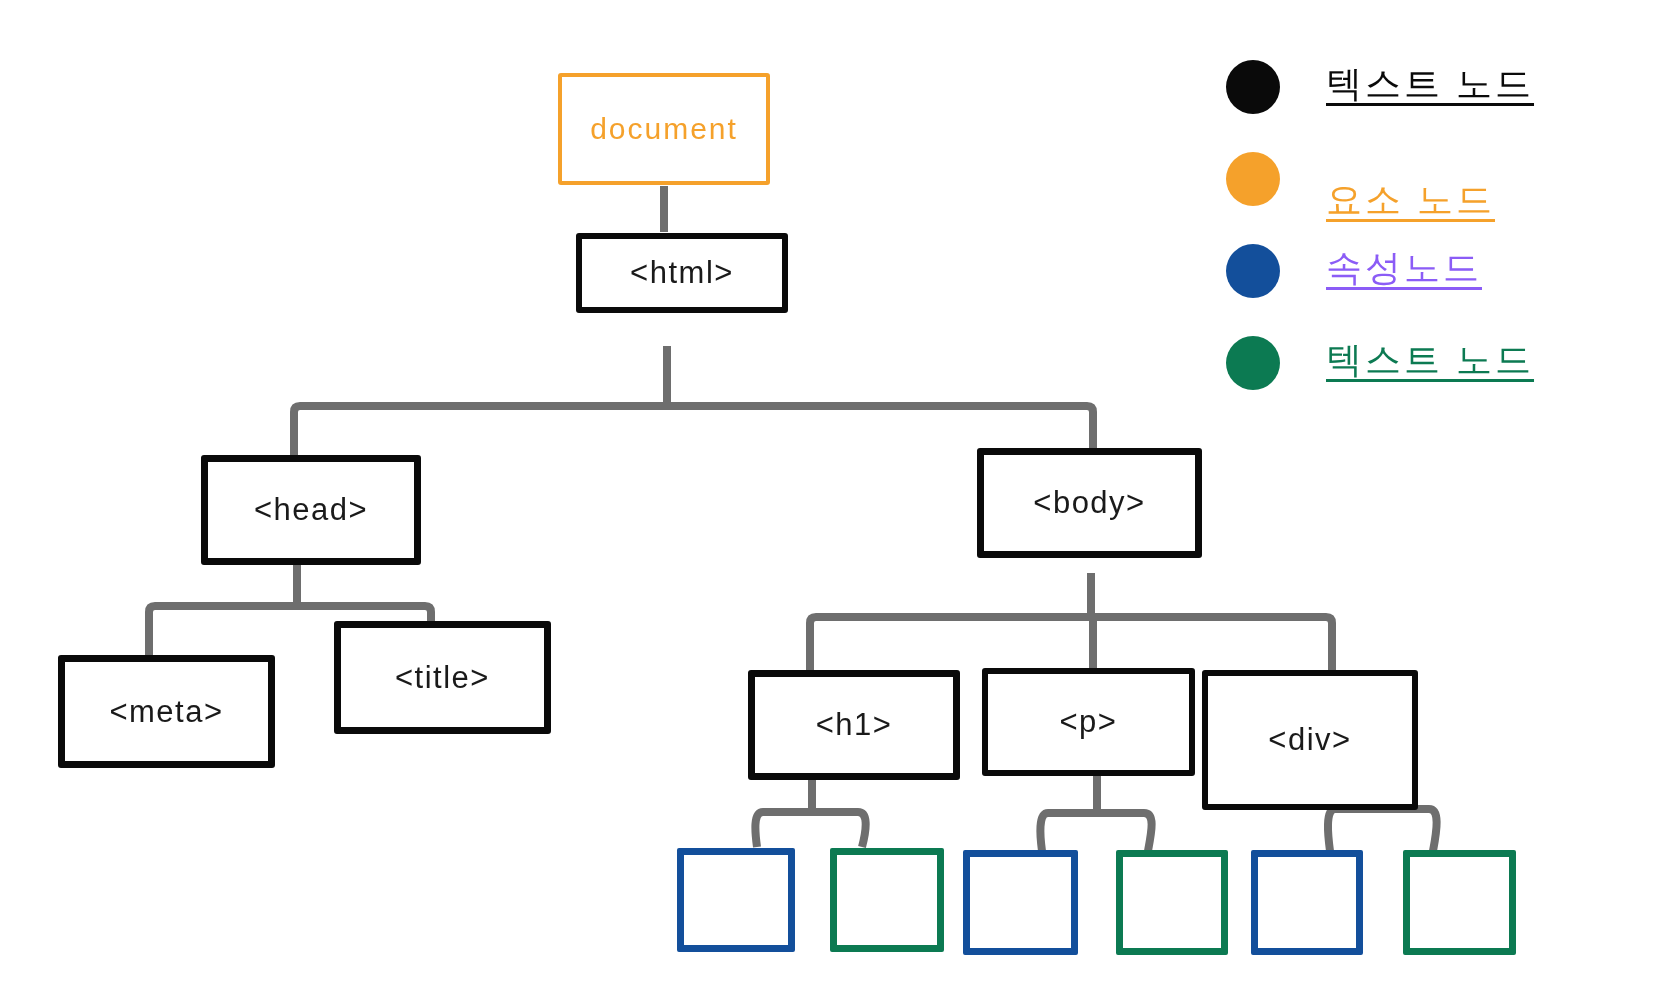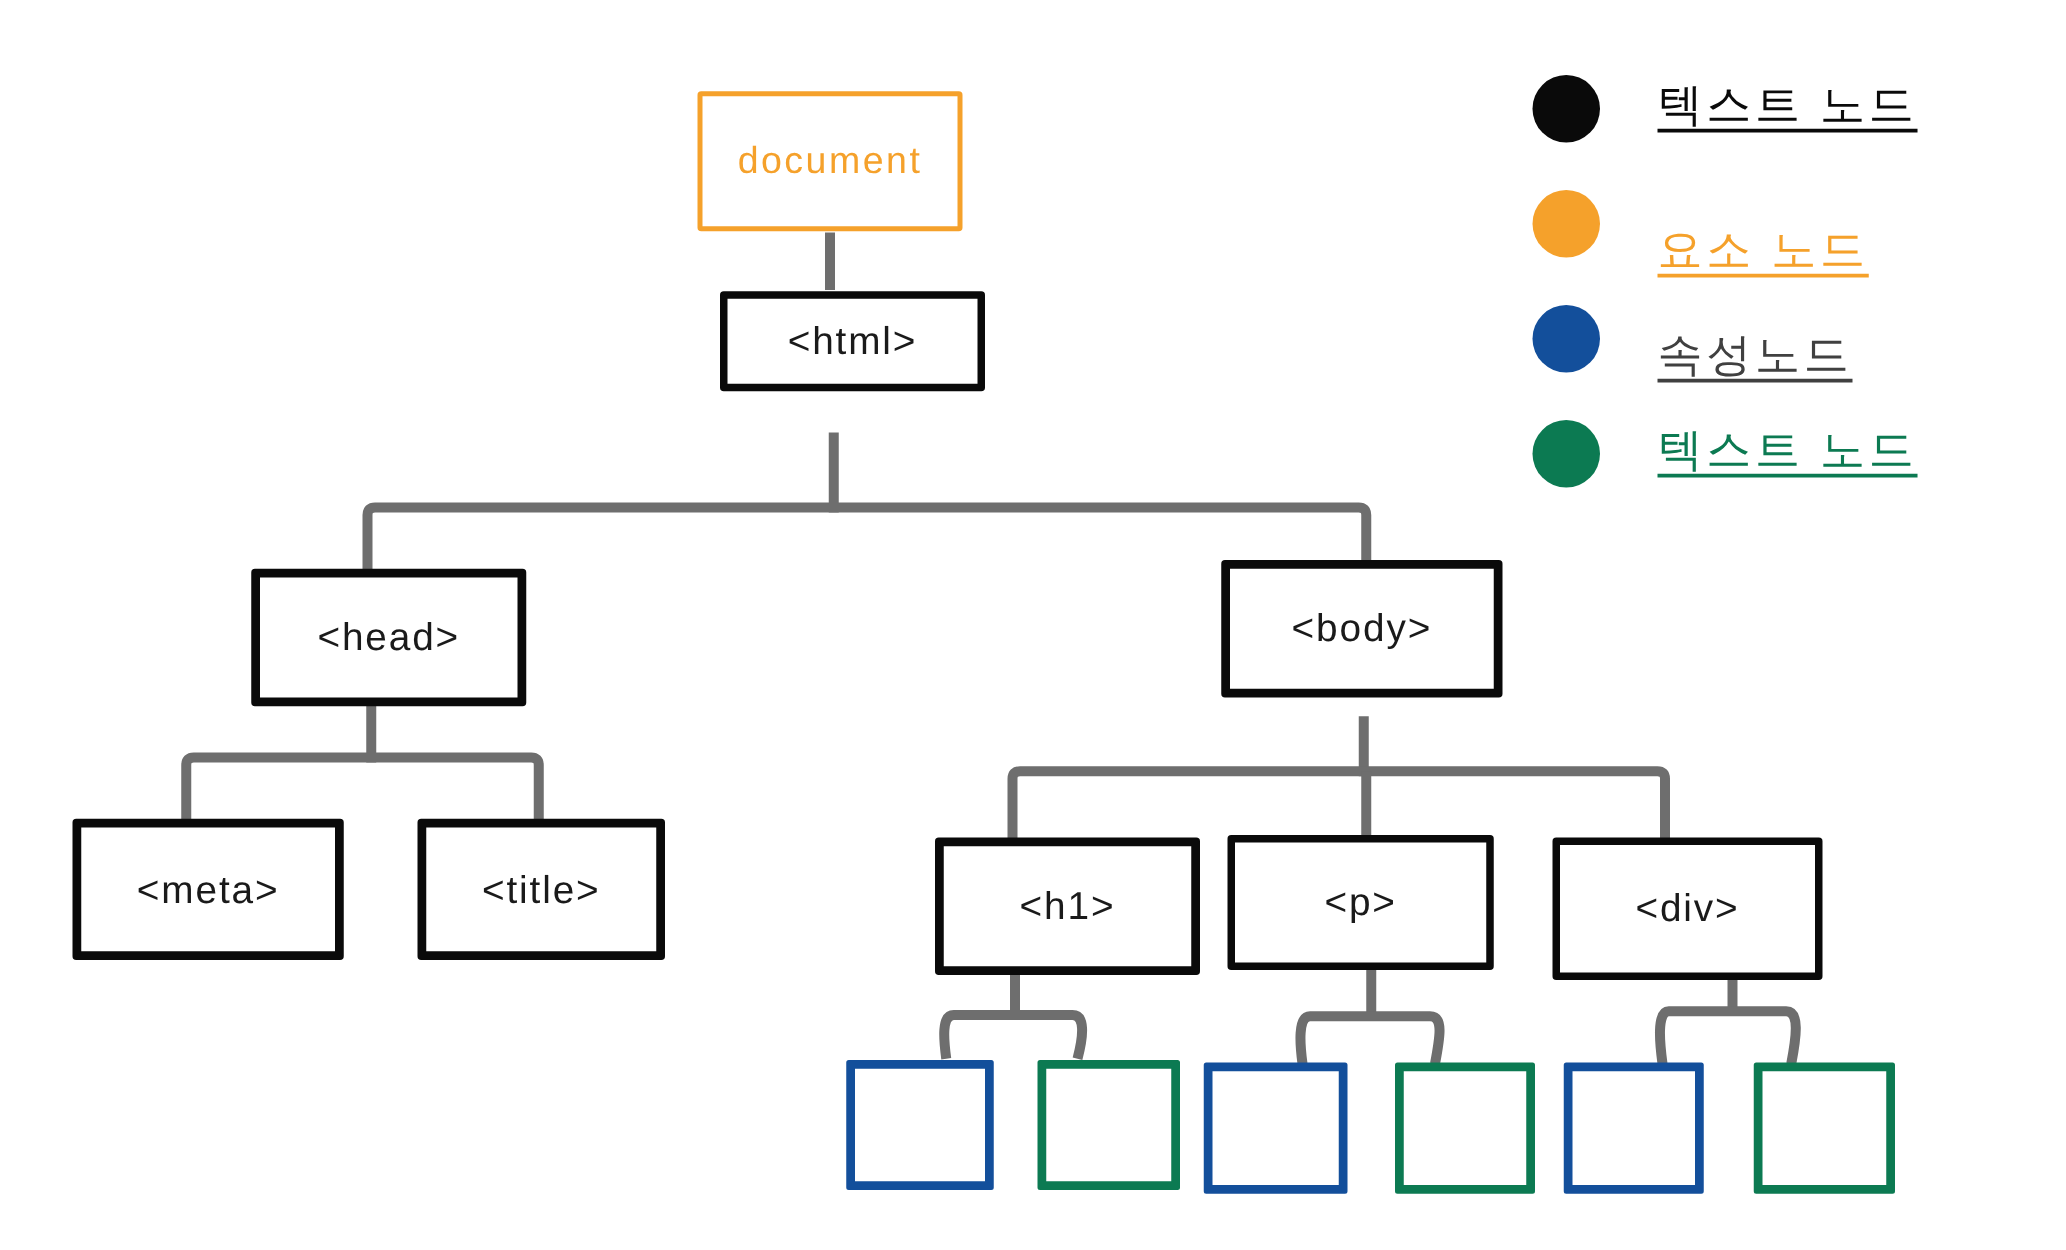--- a/index.html
+++ b/index.html
@@ -71,33 +71,33 @@
   </div>
 
   <div class="node b7" style="left:977px;top:448px;width:225px;height:110px">
     <span>&lt;body&gt;</span>
   </div>
 
   <div class="node b7" style="left:58px;top:655px;width:217px;height:113px">
     <span>&lt;meta&gt;</span>
   </div>
 
-  <div class="node b7" style="left:334px;top:655px;width:198px;height:113px">
+  <div class="node b7" style="left:334px;top:621px;width:217px;height:113px">
     <span>&lt;title&gt;</span>
   </div>
 
   <div class="node b7" style="left:748px;top:670px;width:212px;height:110px">
     <span>&lt;h1&gt;</span>
   </div>
 
   <div class="node" style="left:982px;top:668px;width:213px;height:108px">
     <span>&lt;p&gt;</span>
   </div>
 
-  <div class="node" style="left:1242px;top:670px;width:216px;height:114px">
+  <div class="node" style="left:1202px;top:670px;width:216px;height:140px">
     <span>&lt;div&gt;</span>
   </div>
 
   <div class="leaf" style="left:677px;top:848px;width:118px;height:104px"></div>
   <div class="leaf green" style="left:830px;top:848px;width:114px;height:104px"></div>
   <div class="leaf" style="left:963px;top:850px;width:115px;height:105px"></div>
   <div class="leaf green" style="left:1116px;top:850px;width:112px;height:105px"></div>
   <div class="leaf" style="left:1251px;top:850px;width:112px;height:105px"></div>
   <div class="leaf green" style="left:1403px;top:850px;width:113px;height:105px"></div>
 
@@ -105,21 +105,21 @@
     <div class="legend-row">
       <span class="legend-dot" style="background: rgb(10, 10, 10);"></span>
       <span class="legend-label" style="color: rgb(10, 10, 10);">텍스트 노드</span>
     </div>
     <div class="legend-row">
       <span class="legend-dot" style="background: rgb(245, 161, 43);"></span>
       <span class="legend-label" style="color: rgb(245, 161, 43); margin-top: 24px;">요소 노드</span>
     </div>
     <div class="legend-row">
       <span class="legend-dot" style="background: rgb(19, 79, 155);"></span>
-      <span class="legend-label" style="color: #404040; margin-top: 16px;">속성노드</span>
+      <span class="legend-label" style="color: #8b5cf6;">속성노드</span>
     </div>
     <div class="legend-row">
       <span class="legend-dot" style="background: rgb(12, 122, 82);"></span>
       <span class="legend-label" style="color: rgb(12, 122, 82);">텍스트 노드</span>
     </div>
   </div>
 
 </div>
 
 </body></html>

